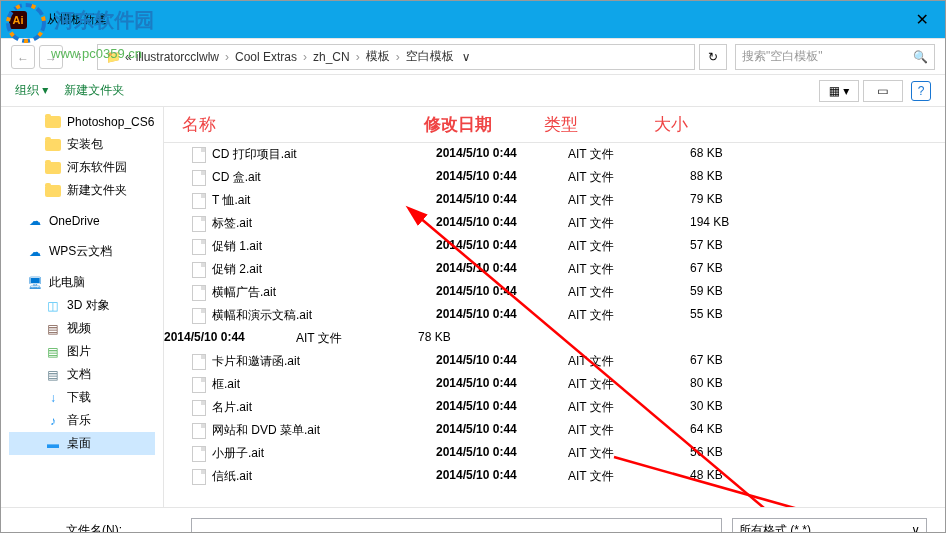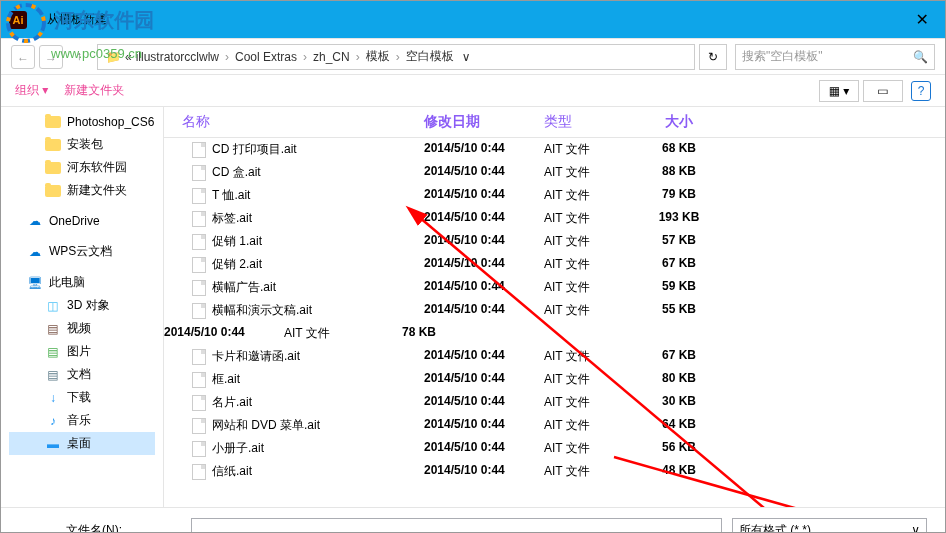--- a/index.html
+++ b/index.html
@@ -19,40 +19,40 @@
     .nav-up { width: 24px; height: 24px; margin-right: 6px; text-align: center; line-height: 22px; color: #666; }
     .breadcrumb { flex: 1; height: 26px; border: 1px solid #ccc; display: flex; align-items: center; padding: 0 6px; }
     .breadcrumb span { margin: 0 2px; color: #333; }
     .breadcrumb .sep { color: #999; margin: 0 4px; }
     .bc-drop { margin-left: auto; color: #666; padding: 0 4px; }
     .refresh { width: 28px; height: 26px; border: 1px solid #ccc; margin-left: 4px; text-align: center; line-height: 24px; }
     .search { width: 200px; height: 26px; border: 1px solid #ccc; margin-left: 8px; display: flex; align-items: center; padding: 0 6px; color: #999; }
     .search .sicon { margin-left: auto; }
     
     .toolbar { height: 32px; display: flex; align-items: center; padding: 0 14px; border-bottom: 1px solid #e5e5e5; }
-    .toolbar .tool-item { margin-right: 16px; color: #ec4899; cursor: pointer; }
+    .toolbar .tool-item { margin-right: 16px; color: #15803d; cursor: pointer; }
     .toolbar .spacer { flex: 1; }
     .toolbar .view-btn { width: 40px; height: 22px; border: 1px solid #ccc; margin-left: 4px; display: inline-flex; align-items: center; justify-content: center; }
     .toolbar .help { color: #1976d2; margin-left: 8px; width: 20px; height: 20px; border: 1px solid #1976d2; border-radius: 3px; text-align: center; line-height: 18px; }
     
     .main { display: flex; height: 400px; }
     .sidebar { width: 163px; border-right: 1px solid #e5e5e5; overflow-y: auto; padding: 4px 8px; }
     .side-item { display: flex; align-items: center; padding: 3px 8px 3px 24px; cursor: pointer; }
     .side-item.sel { background: #cde8ff; }
     .side-item .icon { width: 16px; height: 16px; margin-right: 6px; display: inline-flex; align-items: center; justify-content: center; font-size: 12px; }
     .folder-icon { background: #ffd966; border-radius: 2px; width: 16px; height: 12px; }
     .folder-icon::before { content: ""; display: block; width: 6px; height: 3px; background: #ffd966; border-radius: 2px 2px 0 0; margin-top: -2px; }
     
     .filelist { flex: 1; overflow-y: auto; position: relative; }
-    .list-header { display: flex; border-bottom: 1px solid #e5e5e5; padding: 6px 0; font-size: 14px; color: #8b5cf6; }
+    .list-header { display: flex; border-bottom: 1px solid #e5e5e5; padding: 6px 0; font-size: 17px; color: #ef4444; }
     .col-name { width: 260px; padding-left: 18px; }
     .col-date { width: 120px; font-weight: bold; }
     .col-type { width: 110px; }
-    .col-size { width: 80px; text-align: center; padding-right: 30px; font-weight: bold; }
-    .file-row { display: flex; padding: 3px 0; cursor: pointer; }
+    .col-size { width: 80px; text-align: left; padding-right: 30px; }
+    .file-row { display: flex; padding: 3px 0; cursor: pointer; gap: 12px; }
     .file-row .col-name { display: flex; align-items: center; }
     .file-icon { width: 14px; height: 16px; border: 1px solid #ccc; background: #fff; margin-right: 6px; margin-left: 10px; position: relative; }
     .file-icon::before { content: ""; position: absolute; top: 0; right: 0; width: 4px; height: 4px; background: #ddd; }
     
     .arrow1, .arrow2 { position: absolute; pointer-events: none; z-index: 50; }
     
     .footer { border-top: 1px solid #e5e5e5; padding: 10px 18px; }
     .footer-row { display: flex; align-items: center; margin-bottom: 10px; }
     .footer-label { width: 150px; text-align: center; margin-right: 22px; }
     .file-input { flex: 1; height: 24px; border: 1px solid #abadb3; padding: 0 6px; margin-right: 10px; }
@@ -236,21 +236,21 @@
     <div class="col-type">AIT 文件</div>
     <div class="col-size">79 KB</div>
   </div>
         <div class="file-row">
     <div class="col-name">
             <span class="file-icon"></span>
             <span>标签.ait</span>
           </div>
     <div class="col-date">2014/5/10 0:44</div>
     <div class="col-type">AIT 文件</div>
-    <div class="col-size">193 KB</div>
+    <div class="col-size">194 KB</div>
   </div>
         <div class="file-row">
     <div class="col-name">
             <span class="file-icon"></span>
             <span>促销 1.ait</span>
           </div>
     <div class="col-date">2014/5/10 0:44</div>
     <div class="col-type">AIT 文件</div>
     <div class="col-size">57 KB</div>
   </div>

